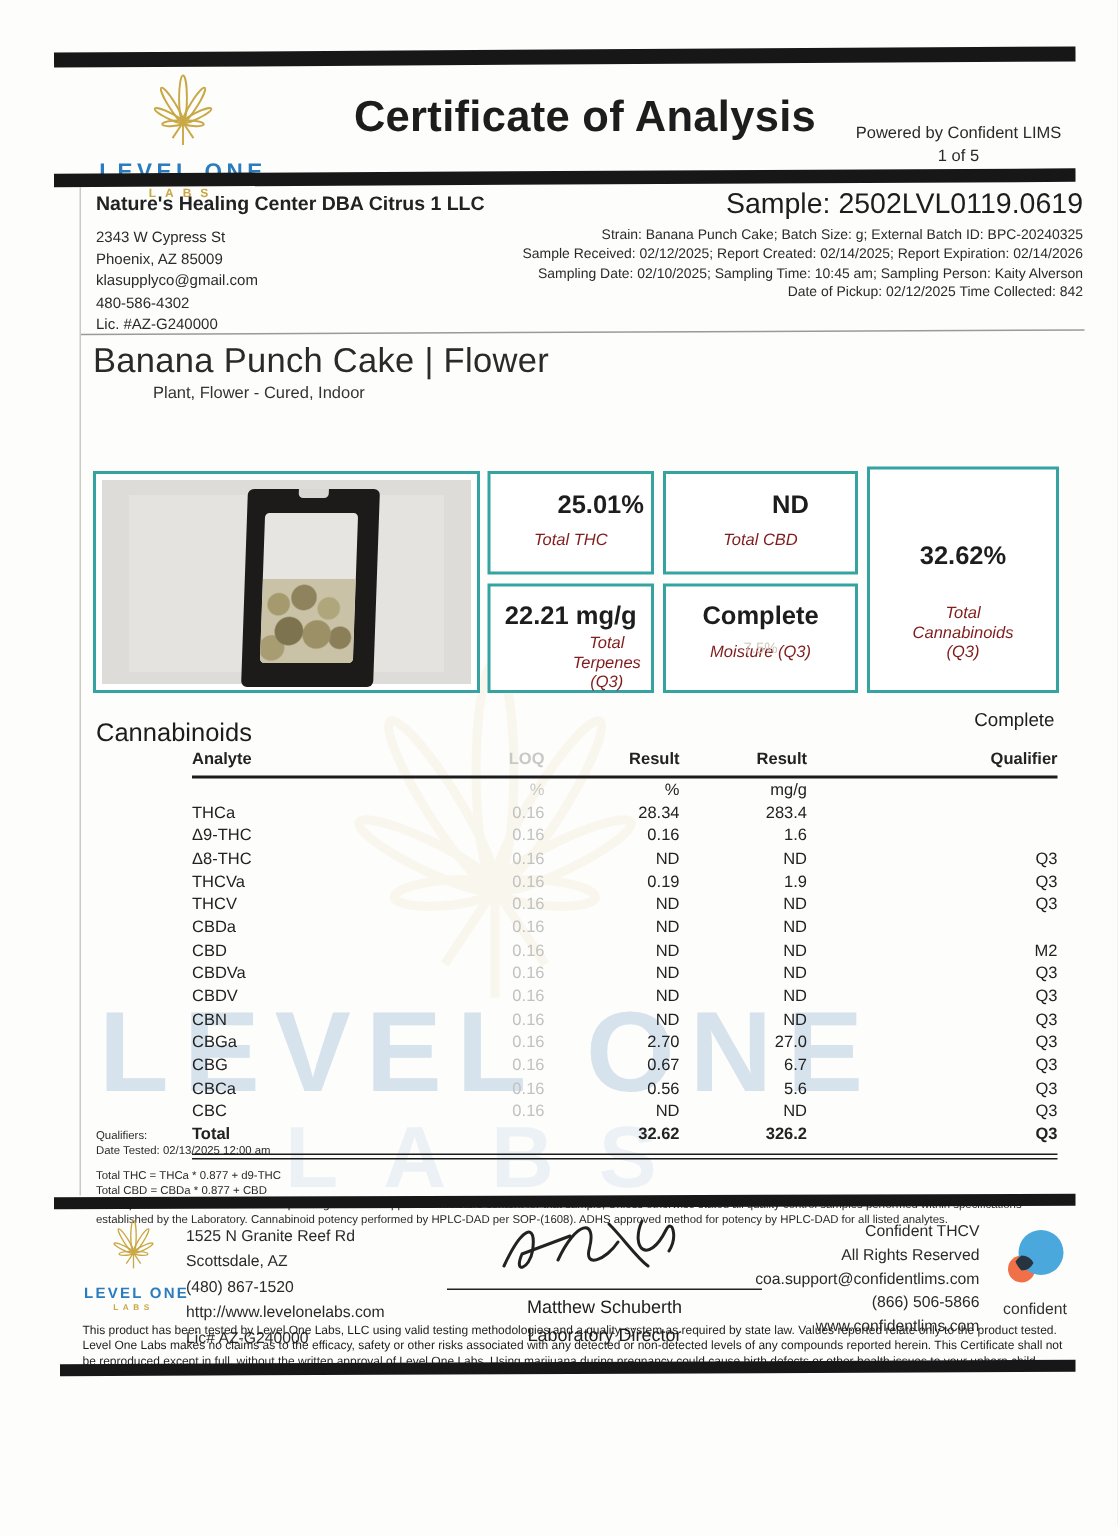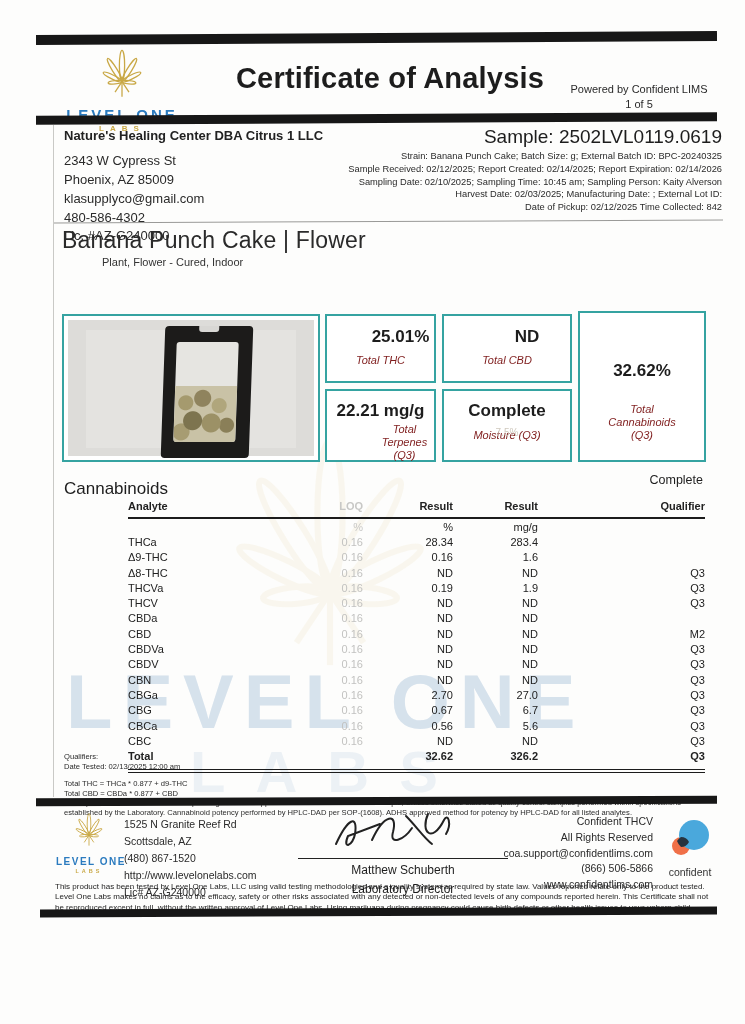--- a/index.html
+++ b/index.html
@@ -19,21 +19,21 @@
   .logo-top { position:absolute; left:56px; top:48px; width:132px; text-align:center; }
   .logo-top .leaf { display:block; margin:0 auto; }
   .logo-name { font-size:15px; font-weight:bold; color:#2b7bbf; letter-spacing:3px; white-space:nowrap; }
   .logo-sub { font-size:8px; font-weight:bold; color:#c9a845; letter-spacing:6px; margin-top:1px; }
   .coa-title { position:absolute; left:190px; top:62px; width:400px; text-align:center; font-size:29px; font-weight:bold; color:#1d1d1d; letter-spacing:0.2px; }
   .powered { position:absolute; right:26px; top:82px; width:160px; text-align:center; font-size:11px; color:#2a2a2a; line-height:1.35; }
 
   
   .client { position:absolute; left:64px; top:128px; width:300px; }
   .client-name { font-size:13px; font-weight:bold; margin-bottom:9px; }
-  .client-line { font-size:13px; line-height:1.45; color:#2a2a2a; }
+  .client-line { font-size:10px; line-height:1.45; color:#2a2a2a; }
   .sample { position:absolute; right:23px; top:126px; width:430px; text-align:right; }
   .sample-title { font-size:19px; color:#1d1d1d; margin-bottom:2px; }
   .sample-line { font-size:9.3px; line-height:1.38; color:#2a2a2a; }
 
   .rule-mid { position:absolute; left:54px; right:22px; top:221px; height:1px; background:#9a9a98; transform:rotate(-0.25deg); }
 
   .product { position:absolute; left:62px; top:227px; }
   .product-name { font-size:23px; color:#2a2a2a; letter-spacing:0.2px; }
   .product-sub { font-size:11px; color:#333; margin-top:2px;padding-left:40px; }
 
@@ -174,21 +174,20 @@
       <div class="client-line">480-586-4302</div>
       <div class="client-line">Lic. #AZ-G240000</div>
     </div>
 
     <div class="sample">
       <div class="sample-title">Sample: 2502LVL0119.0619</div>
       <div id="sample-lines">
           <div class="sample-line">Strain: Banana Punch Cake; Batch Size:  g; External Batch ID: BPC-20240325</div>
           <div class="sample-line">Sample Received: 02/12/2025; Report Created: 02/14/2025; Report Expiration: 02/14/2026</div>
           <div class="sample-line">Sampling Date: 02/10/2025; Sampling Time: 10:45 am; Sampling Person: Kaity Alverson</div>
-          <div class="sample-line">Harvest Date: 02/03/2025; Manufacturing Date: ; External Lot ID:</div>
           <div class="sample-line">Date of Pickup: 02/12/2025 Time Collected: 842</div>
         </div>
     </div>
 
     <div class="rule-mid"></div>
 
     <div class="product">
       <div class="product-name">Banana Punch Cake | Flower</div>
       <div class="product-sub">Plant, Flower - Cured, Indoor</div>
     </div>

